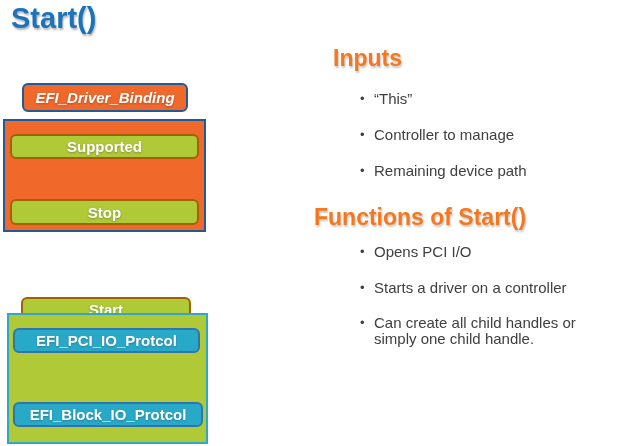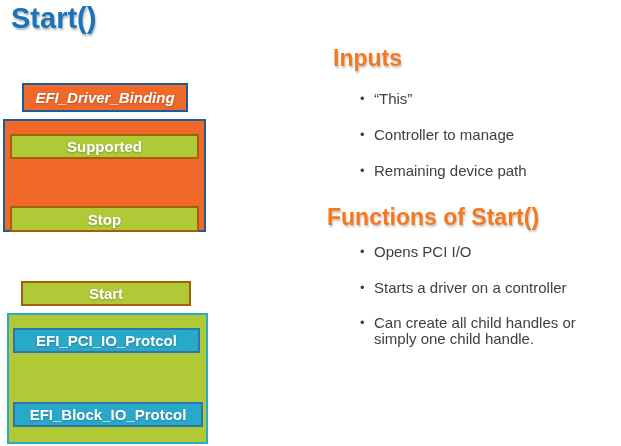--- a/index.html
+++ b/index.html
@@ -30,41 +30,42 @@
     position: absolute;
     box-sizing: border-box;
     display: flex;
     align-items: center;
     justify-content: center;
     color: #ffffff;
     font-weight: bold;
     font-size: 15px;
     text-shadow: 0 1px 2px rgba(50,50,50,0.35);
     white-space: nowrap;
+    border-radius: 6px;
   }
   .driver-binding {
     left: 22px; top: 83px; width: 166px; height: 29px;
     background: #F0682A;
     border: 2px solid #1E5C99;
     font-style: italic;
   }
   .orange-container {
     position: absolute;
     left: 3px; top: 119px; width: 203px; height: 113px;
     box-sizing: border-box;
     background: #F0682A;
     border: 2px solid #1E5C99;
   }
   .green-bar {
     background: #AFC937;
     border: 2px solid #a16207;
   }
   .supported-bar { left: 10px; top: 134px; width: 189px; height: 25px; }
-  .stop-bar      { left: 10px; top: 206px; width: 189px; height: 26px; }
-  .start-bar     { left: 21px; top: 281px; width: 170px; height: 25px; }
+  .stop-bar      { left: 10px; top: 199px; width: 189px; height: 26px; }
+  .start-bar     { left: 21px; top: 297px; width: 170px; height: 25px; }
   .green-container {
     position: absolute;
     left: 7px; top: 313px; width: 201px; height: 131px;
     box-sizing: border-box;
     background: #AFC937;
     border: 2px solid #2CA8C8;
   }
   .cyan-bar {
     background: #29A9C8;
     border: 2px solid #2E74B5;
@@ -76,21 +77,21 @@
   .section-heading {
     position: absolute;
     font-size: 23px;
     font-weight: bold;
     color: #F5781F;
     text-shadow: 1px 2px 2px rgba(140,140,140,0.5);
     white-space: nowrap;
     line-height: 1;
   }
   .inputs-heading    { left: 333px; top: 47px; }
-  .functions-heading { left: 327px; top: 206px; }
+  .functions-heading { left: 314px; top: 206px; }
 
   .bullet-item {
     position: absolute;
     left: 360px;
     display: flex;
     align-items: flex-start;
     color: #404040;
     font-size: 15px;
     line-height: 16px;
   }

